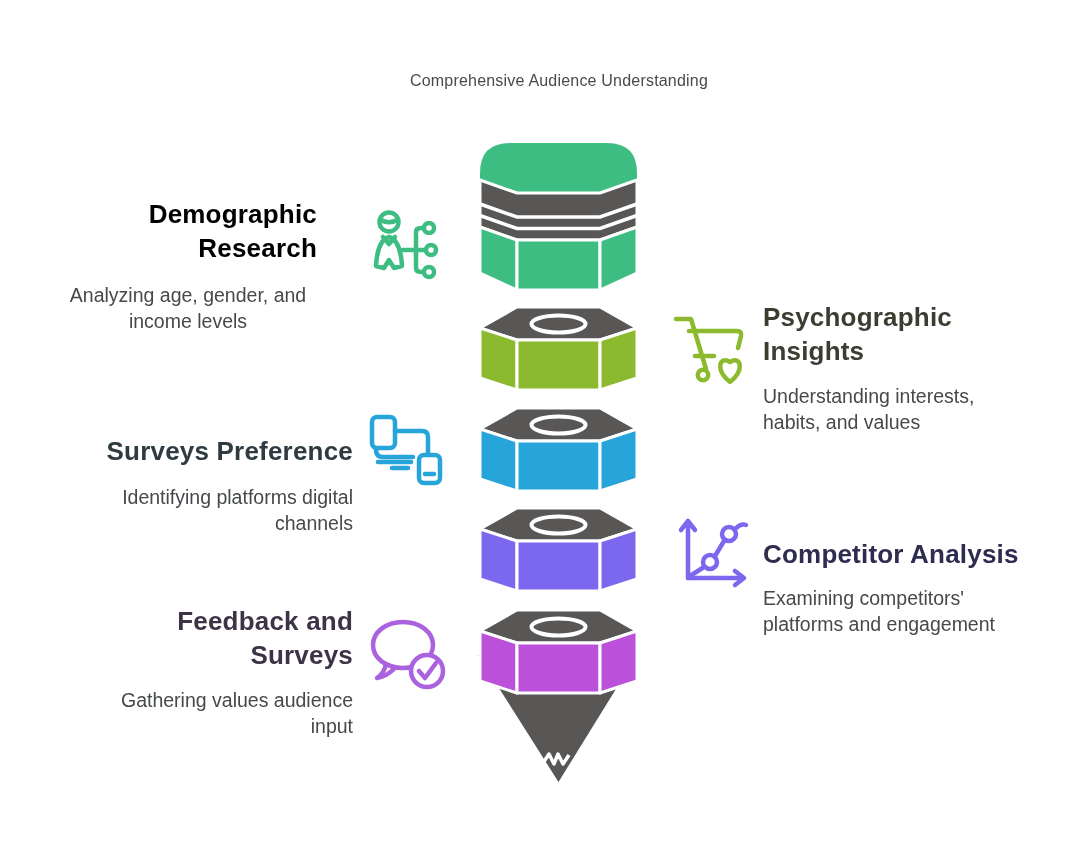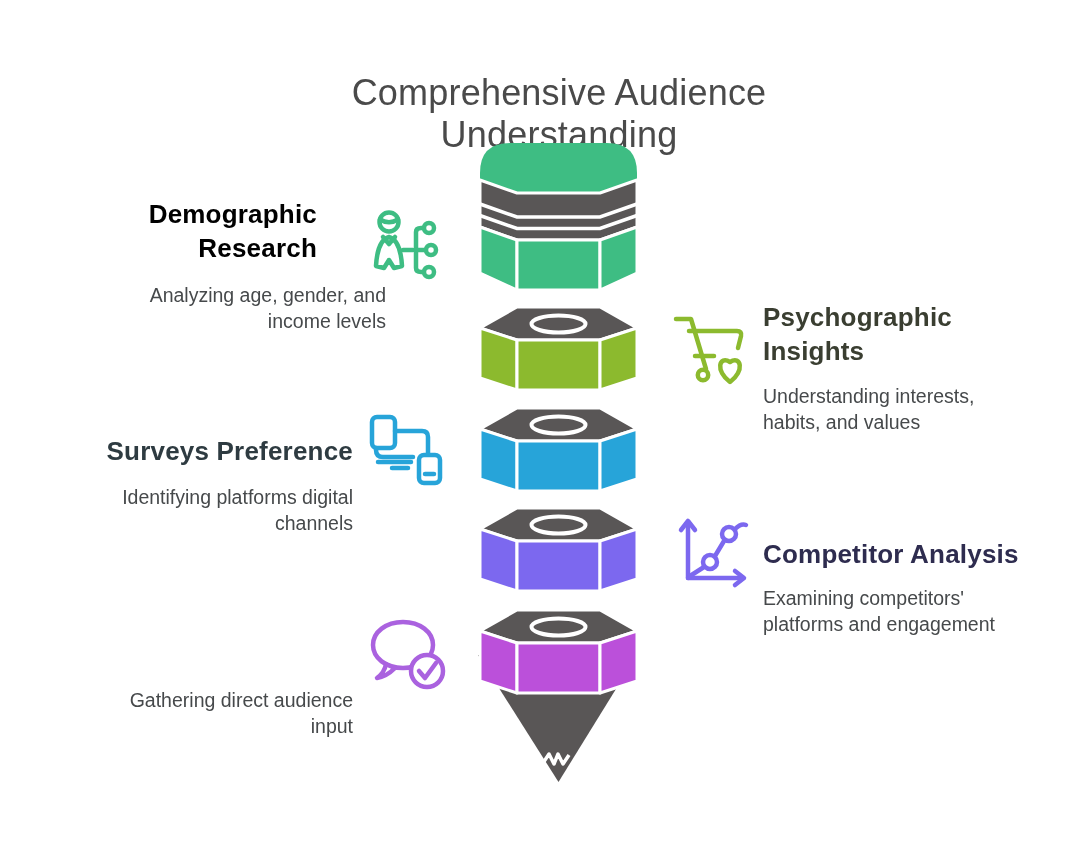--- a/index.html
+++ b/index.html
@@ -2,21 +2,21 @@
 <html><head>
 <meta charset="utf-8">
 <style>
   html,body{margin:0;padding:0;background:#fff;}
   #canvas{
     position:relative;width:1068px;height:863px;background:#fff;overflow:hidden;
     font-family:"Liberation Sans", sans-serif;
   }
   .title{
     position:absolute;left:284px;top:72px;width:550px;text-align:center;
-    font-size:36px;font-weight:400;color:#4a4a4a;letter-spacing:.2px;
+    font-size:16px;font-weight:400;color:#4a4a4a;letter-spacing:.2px;
   }
   .heading{
     position:absolute;font-size:26px;font-weight:700;line-height:34px;
     white-space:pre-line;letter-spacing:.2px;
   }
   .desc{
     position:absolute;font-size:19.5px;font-weight:400;line-height:26px;
     color:#46494b;white-space:pre-line;
   }
   .left-text{width:330px;text-align:right;}
@@ -28,21 +28,21 @@
 </style>
 </head>
 <body>
 
 <div id="canvas">
 
   <div class="title">Comprehensive Audience Understanding</div>
 
   <div class="heading left-text" style="right: 751px; top: 197px; color: #000000;">Demographic
 Research</div>
-  <div class="desc left-text" style="right:682px;top:282px;">Analyzing age, gender, and
+  <div class="desc left-text" style="right:715px;top:282px;text-align:center;">Analyzing age, gender, and
 income levels</div>
   <div class="icon" style="left:366px;top:206px;">
     <svg width="80" height="80" viewBox="0 0 80 80">
       <g class="ln" stroke="#3ebd83">
         <circle cx="23" cy="16" r="9.5"></circle>
         <path d="M 14,13.5 Q 23,19 32,13.5"></path>
         <path d="M 10,60 C 11,43 15,33 23,31 C 31,33 35,43 36,60 L 28,62 L 23,54 L 18,62 Z"></path>
         <path d="M 17,31 L 23,38 L 29,31"></path>
         <path d="M 37,44 H 47"></path>
         <path d="M 57,22 H 55 Q 50,22 50,26 V 62 Q 50,66 55,66 H 57"></path>
@@ -64,21 +64,23 @@
         <path d="M 31,21 H 58 Q 64,21 64,27 V 43"></path>
         <path d="M 12,38 V 40 Q 12,47 19,47 H 49"></path>
         <path d="M 14,52 H 47"></path>
         <path d="M 28,58 H 44"></path>
         <rect x="55" y="45" width="21" height="28" rx="5"></rect>
         <path d="M 61,64 H 70"></path>
       </g>
     </svg>
   </div>
 
-  <div class="desc left-text" style="right:715px;top:687px;">Gathering direct audience
+  <div class="heading left-text" style="right: 715px; top: 604px; color: rgb(61, 51, 71);">Feedback and
+Surveys</div>
+  <div class="desc left-text" style="right:715px;top:687px;">Gathering values audience
 input</div>
   <div class="icon" style="left:362px;top:610px;">
     <svg width="84" height="84" viewBox="0 0 84 84">
       <g class="ln" stroke="#aa62df">
         <path d="M 41,12 C 24,12 11,22 11,35 C 11,48 24,58 41,58 C 58,58 71,48 71,35 C 71,22 58,12 41,12 Z"></path>
         <path d="M 24,54 C 23,60 19,65 15,68 C 22,67 28,63 33,58"></path>
         <circle cx="65" cy="61" r="16" fill="#ffffff"></circle>
         <path d="M 57,61 L 63,68 L 74,53"></path>
       </g>
     </svg>

